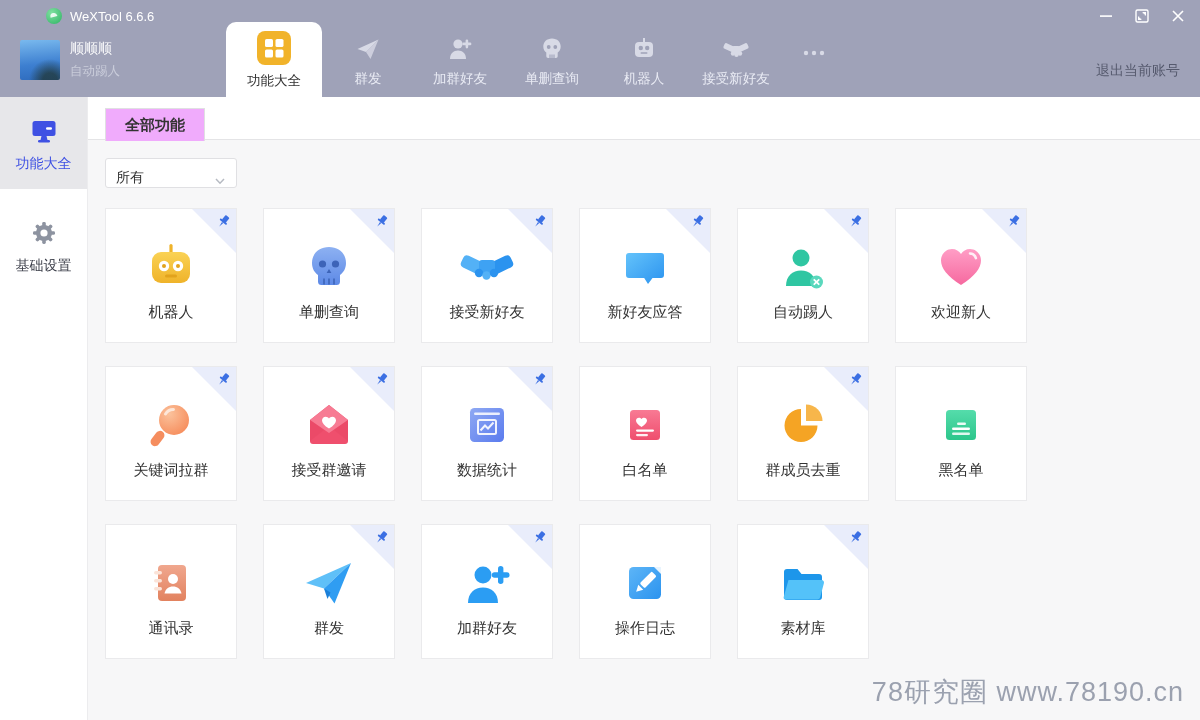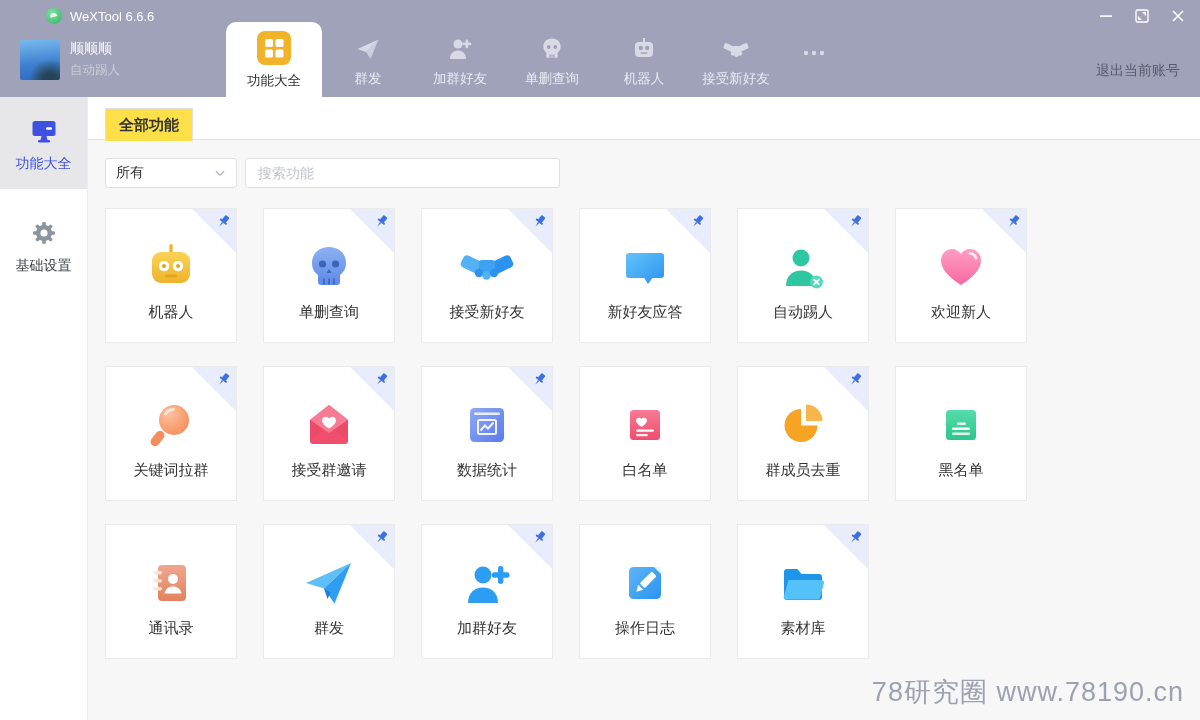--- a/index.html
+++ b/index.html
@@ -14,21 +14,21 @@
   .app-logo::after { content:""; position:absolute; left:4px; top:5px; width:7px; height:4px;
               border-radius:4px 4px 0 0; background:#fff; opacity:.85; transform:rotate(-15deg); }
   .app-title { color:#fff; font-size:13px; margin-left:8px; }
   .win-controls { position:absolute; right:14px; top:0; height:32px; display:flex; align-items:center; gap:20px; }
   .win-btn { width:16px; height:16px; display:flex; align-items:center; justify-content:center; cursor:pointer; }
 
   .user-block { position:absolute; left:20px; top:40px; display:flex; }
   .avatar { width:40px; height:40px; border-radius:2px;
      background: radial-gradient(circle at 75% 100%, rgba(30,45,30,.65) 0 14%, rgba(30,45,30,0) 42%),
                  linear-gradient(175deg,#79b9ee 0%, #3d7fd0 60%, #2e6bbd 100%); }
-  .user-meta { margin-left:10px; display:flex; flex-direction:column; justify-content:flex-start; gap:4px; }
+  .user-meta { margin-left:10px; display:flex; flex-direction:column; justify-content:space-between; gap:4px; }
   .user-name { color:#fff; font-size:14px; }
   .user-logout { color:#c9ccda; font-size:12.5px; cursor:pointer; }
 
   .nav { position:absolute; left:226px; top:22px; height:75px; display:flex; align-items:flex-start; }
   .nav-item { width:92px; height:75px; display:flex; flex-direction:column; align-items:center; cursor:pointer; }
   .nav-item .nico { width:26px; height:26px; margin-top:14px; }
   .nav-item .nlabel { margin-top:8px; font-size:13.5px; color:#e9ebf4; white-space:nowrap; }
   .nav-item.active { width:96px; background:#fff; border-radius:10px 10px 0 0; height:75px; }
   .nav-item.active .badge { width:34px; height:34px; margin-top:9px; }
   .nav-item.active .nlabel { color:#333; margin-top:7px; }
@@ -41,27 +41,27 @@
   .side-item { width:100%; display:flex; flex-direction:column; align-items:center; cursor:pointer; }
   .side-item.active { background:#e7e7ea; padding:20px 0 16px; }
   .side-item.active .slabel { color:#3f51e3; }
   .side-item.plain { padding:30px 0 16px; }
   .sicon { width:28px; height:28px; }
   .slabel { margin-top:10px; font-size:14px; color:#3c3f4a; }
 
   
   .content { position:absolute; left:88px; top:97px; right:0; bottom:0; background:#f7f7f8; }
   .tab-strip { position:absolute; left:0; top:0; right:0; height:43px; background:#fff; border-bottom:1px solid #e4e4e6; }
-  .tab { position:absolute; left:17px; top:11px; width:88px; height:33px; background:#fde047;
+  .tab { position:absolute; left:17px; top:11px; width:100px; height:33px; background:#f0abfc;
          border:1px solid #e0e0e2; border-bottom:none; display:flex; align-items:center; justify-content:center;
          font-size:15px; font-weight:bold; color:#333; cursor:pointer; }
 
   .filter-row { position:absolute; left:17px; top:61px; display:flex; gap:8px; }
   .dropdown { width:132px; height:30px; background:#fff; border:1px solid #e0e0e3; border-radius:3px;
-              display:flex; align-items:center; padding:0 10px; cursor:pointer; }
+              display:flex; align-items:flex-end; padding:0 10px; cursor:pointer; }
   .dropdown .dval { flex:1; font-size:14px; color:#333; }
   .search-input { width:315px; height:30px; background:#fff; border:1px solid #e0e0e3; border-radius:3px;
               padding:0 12px; font-size:14px; color:#333; outline:none; font-family:inherit; }
   .search-input::placeholder { color:#c0c4cc; }
 
   .card-grid { position:absolute; left:17px; top:111px; width:930px;
                display:grid; grid-template-columns:repeat(6,132px); gap:23px 26px; }
   .card { width:132px; height:135px; background:#fff; border:1px solid #eaeaec; position:relative;
           display:flex; flex-direction:column; align-items:center; cursor:pointer; }
   .card .cicon { width:56px; height:56px; margin-top:30px; }
@@ -232,21 +232,20 @@
 
   <div class="filter-row">
     <div class="dropdown">
       <span class="dval">所有</span>
       <span style="width:12px;height:12px">
         <svg viewBox="0 0 12 12" fill="none" stroke="#b6bac2" stroke-width="1.5">
             <path d="M2 4 L6 8.2 L10 4"></path>
           </svg>
       </span>
     </div>
-    <input class="search-input" placeholder="搜索功能" style="">
   </div>
 
   <div class="card-grid" id="card-grid">
       <div class="card">
         <div class="corner"></div>
         <span class="pin">
           <svg viewBox="0 0 16 16">
             <g transform="rotate(40 8 8)" fill="#3b6fe3">
               <rect x="5.4" y="1" width="5.2" height="6.8" rx="1"></rect>
               <rect x="3.4" y="7.2" width="9.2" height="2" rx="1"></rect>

